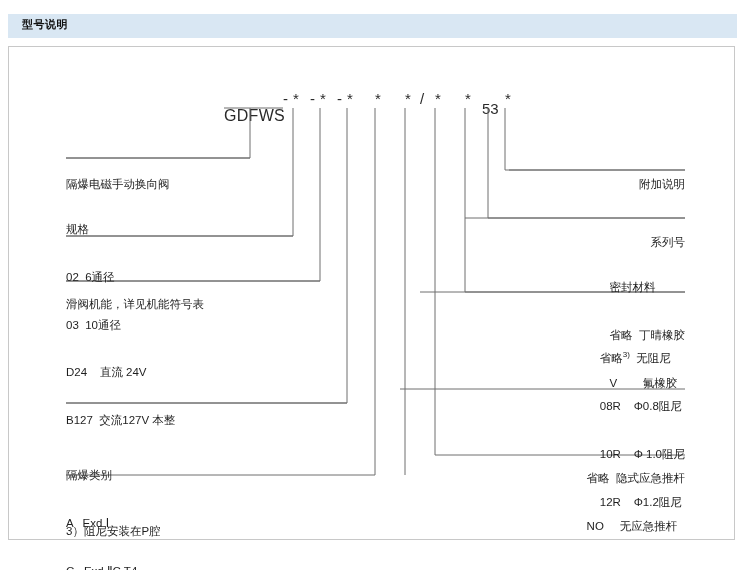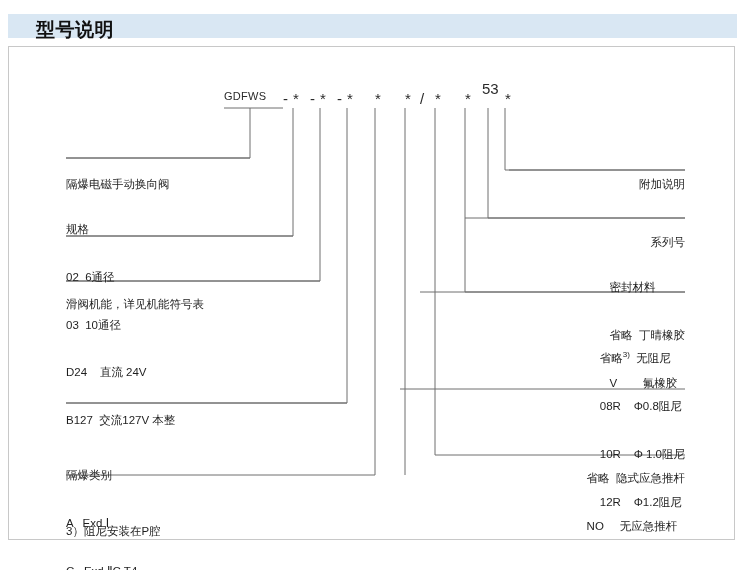--- a/index.html
+++ b/index.html
@@ -22,25 +22,24 @@
     left: 8px;
     top: 14px;
     width: 729px;
     height: 24px;
     background: #d9e7f3;
   }
   #section-header .title {
     position: absolute;
     left: 14px;
     top: 3px;
-    font-size: 19px;
+    font-size: 11px;
     font-weight: bold;
     letter-spacing: 0.5px;
     color: #111;
-    margin-left: 14px;
   }
 
   
   #diagram-panel {
     position: absolute;
     left: 8px;
     top: 46px;
     width: 727px;
     height: 494px;
     border: 1px solid #c8c8c8;
@@ -58,22 +57,23 @@
     pointer-events: none;
   }
   .code-token {
     position: absolute;
     font-size: 15px;
     color: #2a2a2a;
     white-space: pre;
     font-family: "Liberation Sans", "DejaVu Sans", sans-serif;
   }
   .code-token.brand {
-    font-size: 11px;
+    font-size: 16px;
     letter-spacing: 0.3px;
+    margin-top: 17px;
   }
 
   
   .label-block {
     position: absolute;
     font-size: 11.5px;
     line-height: 16px;
     color: #1e1e1e;
     white-space: pre;
   }
@@ -113,21 +113,21 @@
     <span class="code-token" style="left: 293px; top: 90px;">*</span>
     <span class="code-token" style="left: 310px; top: 90px;">-</span>
     <span class="code-token" style="left: 320px; top: 90px;">*</span>
     <span class="code-token" style="left: 337px; top: 90px;">-</span>
     <span class="code-token" style="left: 347px; top: 90px;">*</span>
     <span class="code-token" style="left: 375px; top: 90px;">*</span>
     <span class="code-token" style="left: 405px; top: 90px;">*</span>
     <span class="code-token" style="left: 420px; top: 90px;">/</span>
     <span class="code-token" style="left: 435px; top: 90px;">*</span>
     <span class="code-token" style="left: 465px; top: 90px;">*</span>
-    <span class="code-token" style="left: 482px; top: 80px;">53</span>
+    <span class="code-token" style="left: 482px; top: 100px;">53</span>
     <span class="code-token" style="left: 505px; top: 90px;">*</span>
   </div>
 
 <svg id="connectors" viewBox="0 0 745 570" xmlns="http://www.w3.org/2000/svg">
 
   <line x1="224" y1="108" x2="283" y2="108"></line>
 
   <path d="M 250 108 L 250 158 L 66 158"></path>
 
   <path d="M 293 108 L 293 236 L 66 236"></path>

